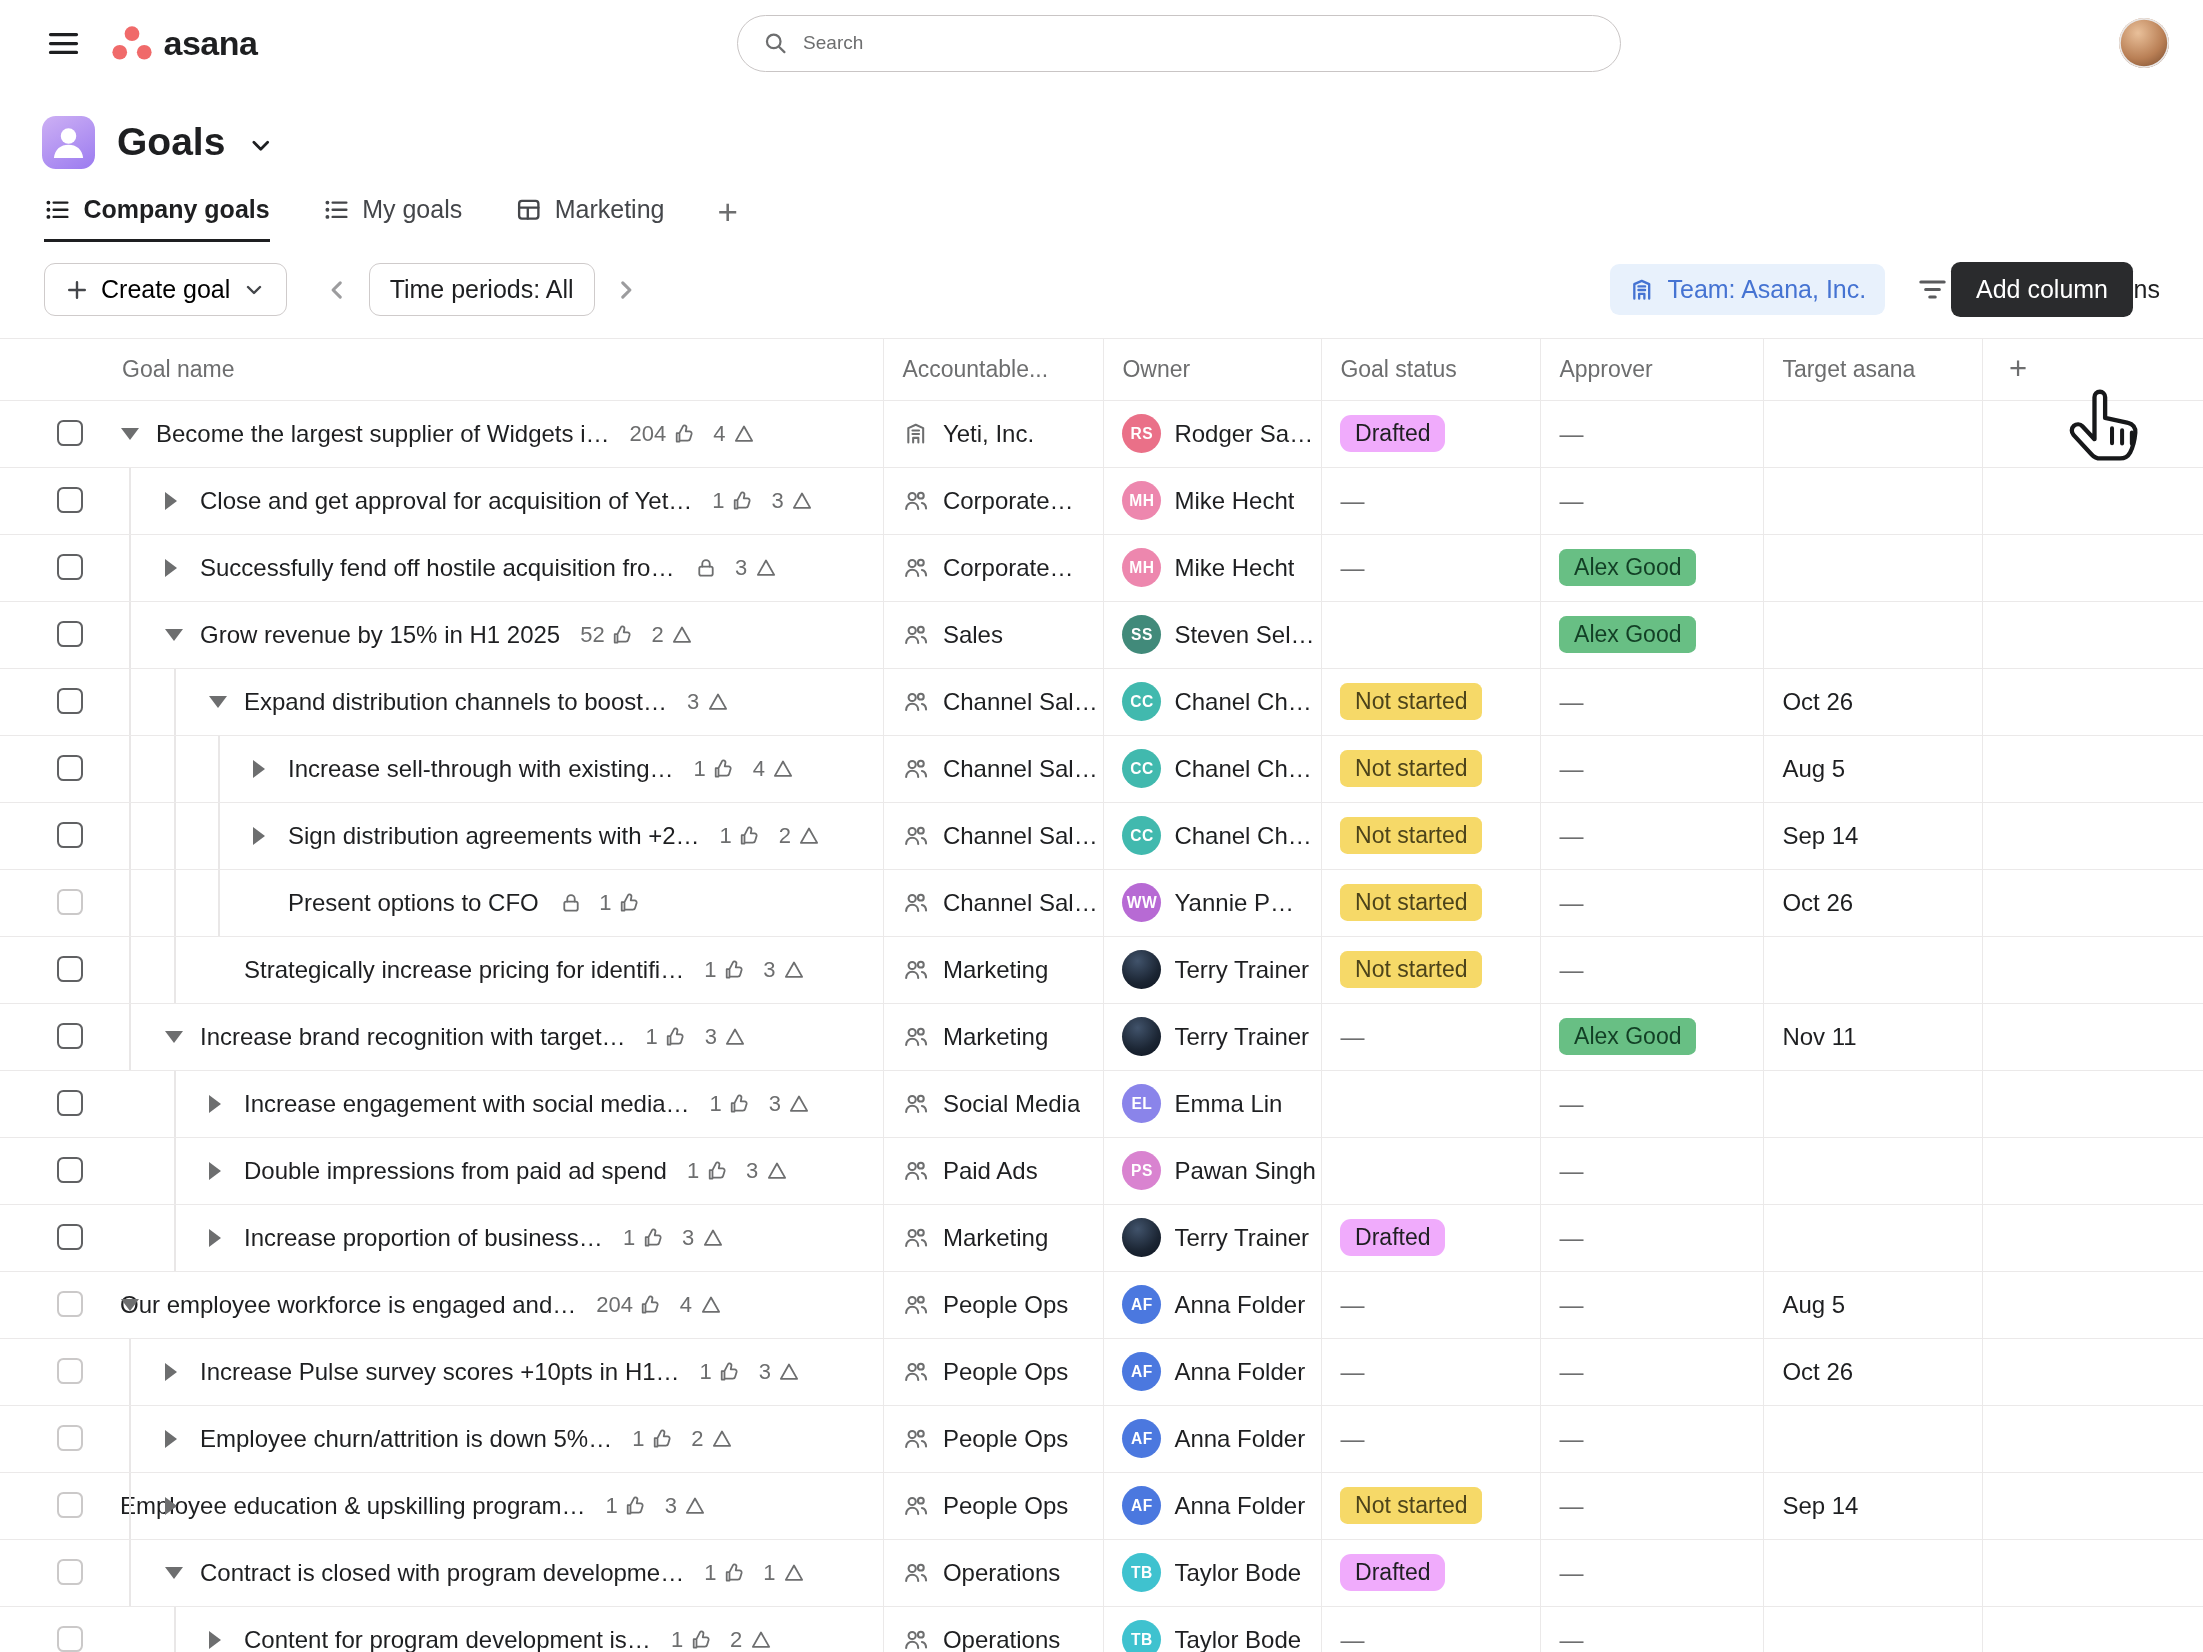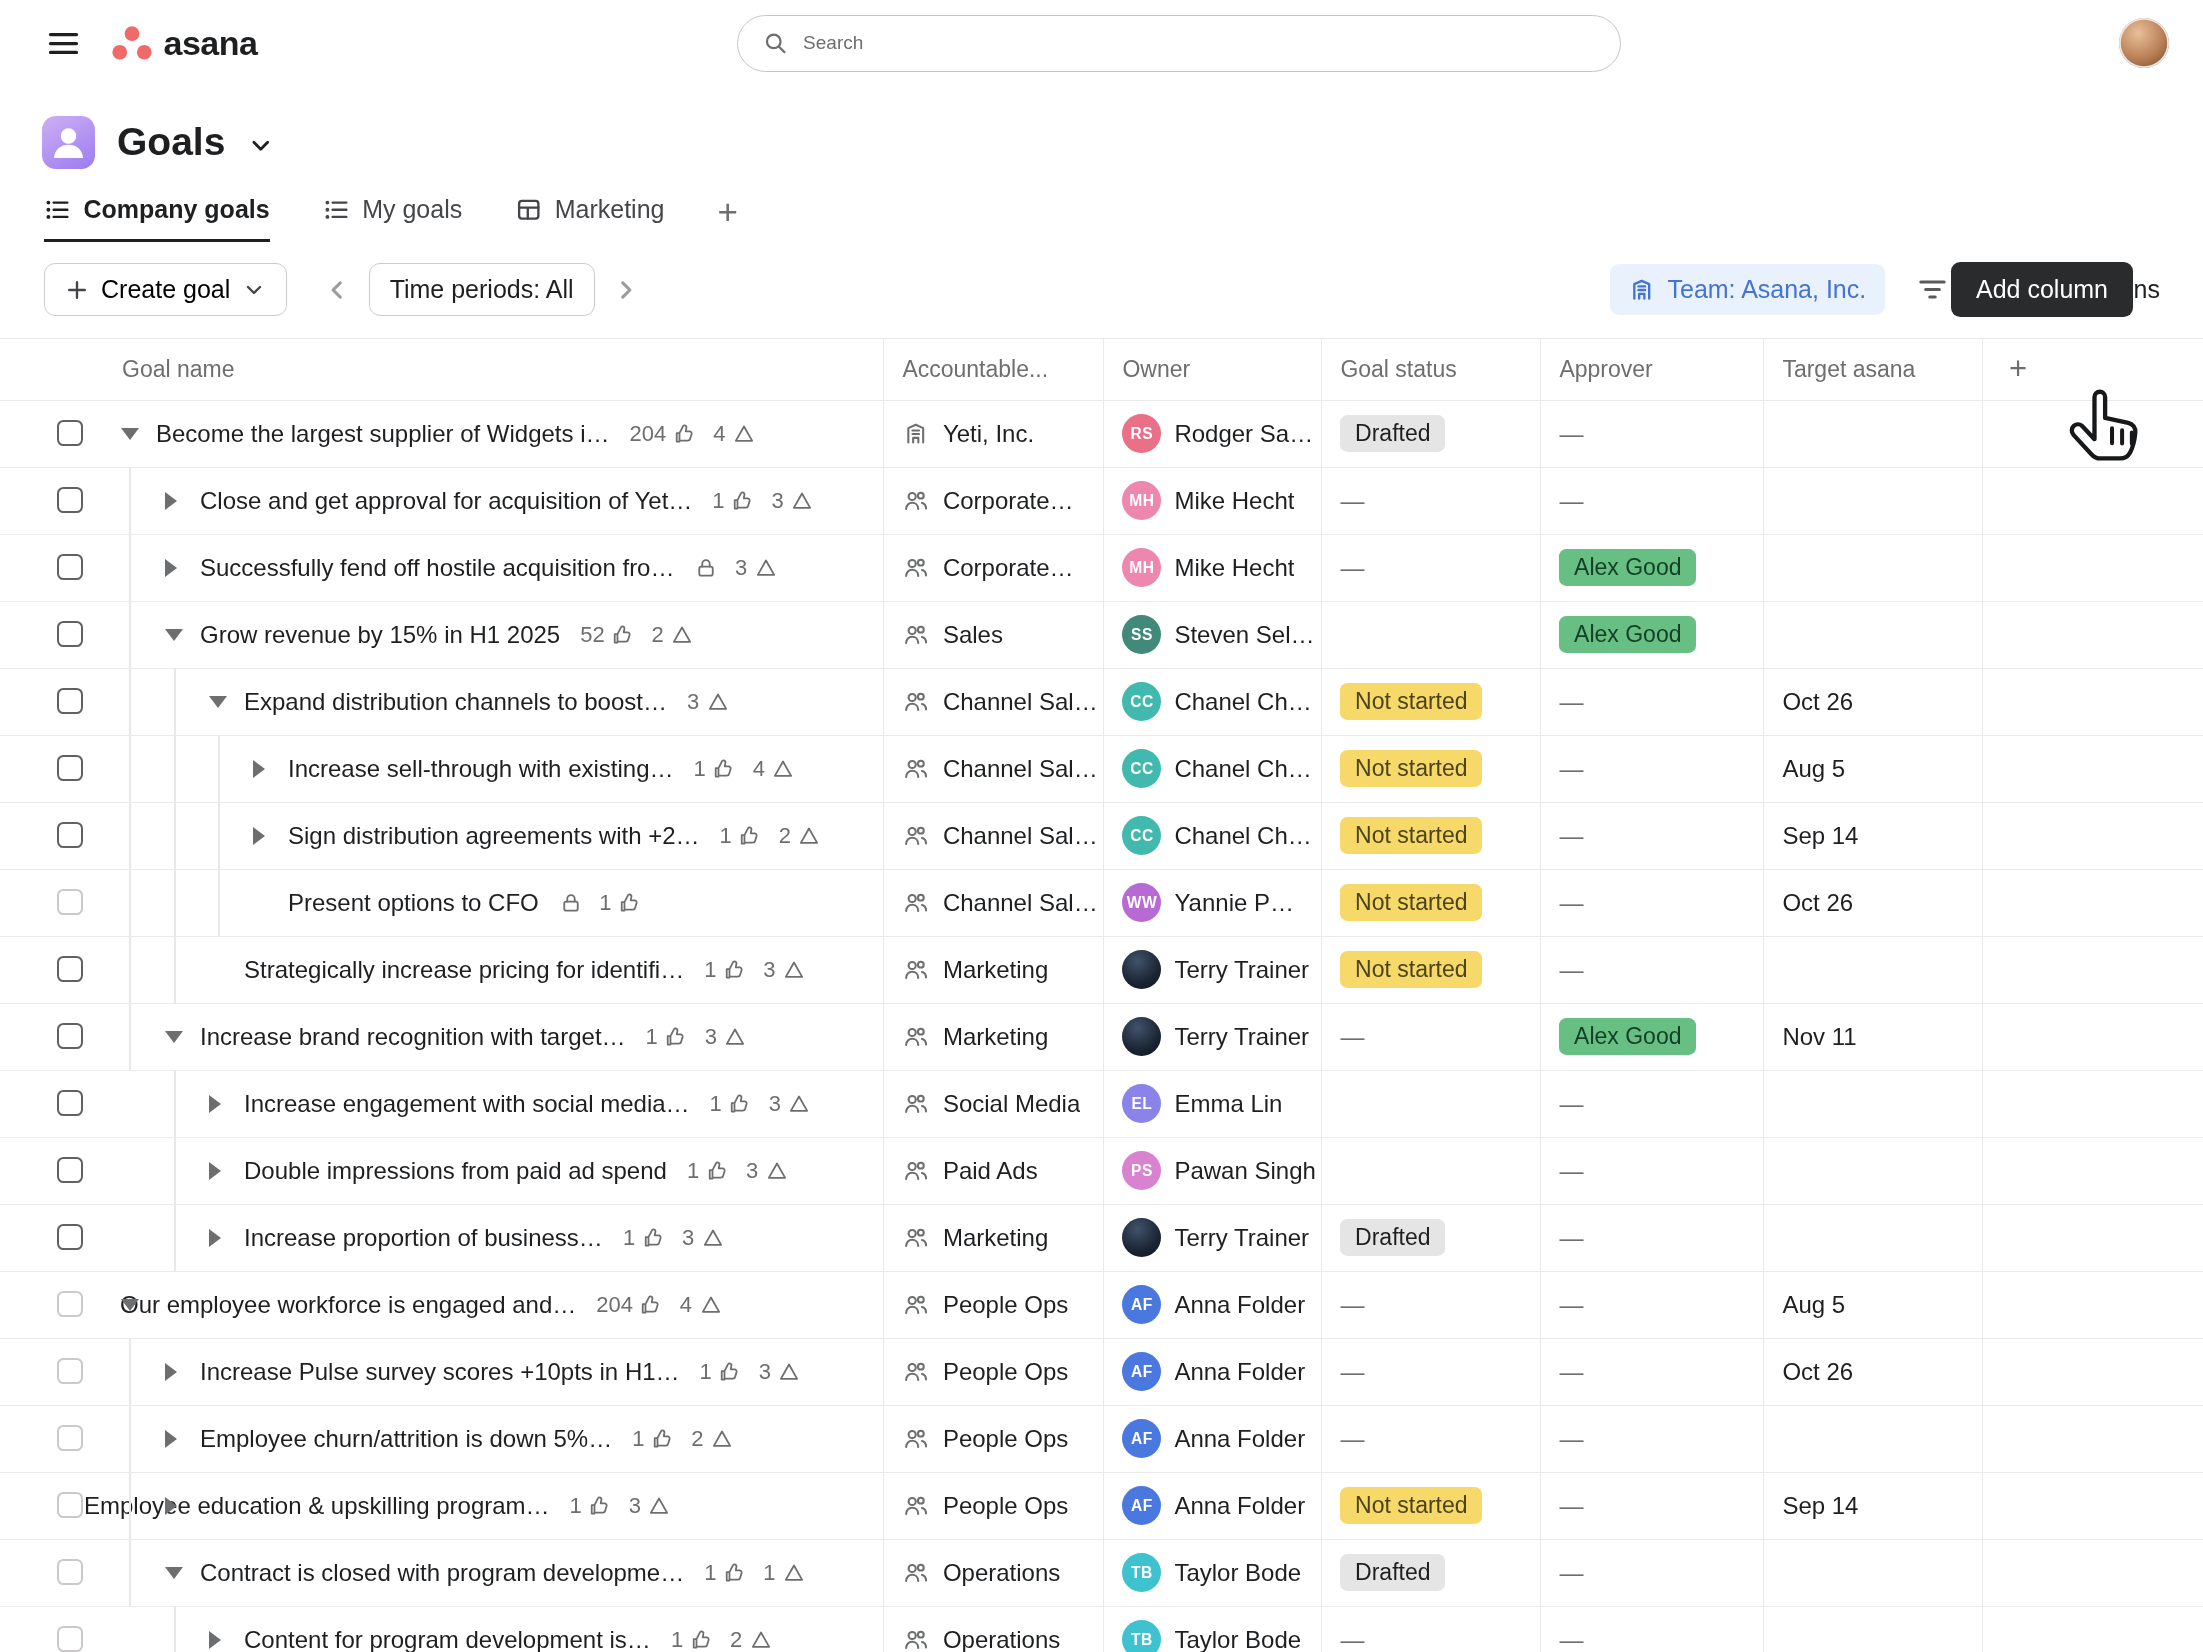--- a/index.html
+++ b/index.html
@@ -62,21 +62,21 @@
   .meta{margin-left:20px;display:inline-flex;gap:16.5px;align-items:center;flex-shrink:0;}
   .m{display:inline-flex;align-items:center;gap:6.4px;color:#6d6e6f;font-size:22px;}
   .m b{font-weight:400;}
   .mi{width:24px;height:24px;fill:none;stroke:#6d6e6f;stroke-width:1.5;stroke-linecap:round;stroke-linejoin:round;}
   .ci{width:27.5px;height:27.5px;fill:none;stroke:#6d6e6f;stroke-width:1.5;stroke-linecap:round;stroke-linejoin:round;margin-right:13px;flex-shrink:0;}
   .ctext{font-size:24px;overflow:hidden;text-overflow:ellipsis;}
   .avatar{width:39px;height:39px;border-radius:50%;color:#fff;font-size:15.6px;font-weight:700;display:flex;align-items:center;justify-content:center;margin-right:13px;letter-spacing:0.5px;flex-shrink:0;}
   .avatar.photo{background:radial-gradient(circle at 40% 28%,#41536b 0%,#1b2533 60%,#0d1420 100%);}
   .badge{height:37px;border-radius:7.3px;padding:0 14.7px;display:inline-flex;align-items:center;font-size:23px;font-weight:500;}
   .badge.yellow{background:#f6d968;color:#4c431a;}
-  .badge.gray{background:#e5e5e5;color:#1e1f21;}
+  .badge.gray{background:#f0abfc;color:#1e1f21;border-radius:11px;}
   .badge.green{background:#68bf84;color:#123f25;}
   .dash{color:#6d6e6f;font-size:24px;}
   
   .hand{position:absolute;left:2062px;top:384px;z-index:60;pointer-events:none;}
 </style>
 </head>
 <body>
 
 <div class="app">
 
@@ -1002,21 +1002,21 @@
           </div>
           <div class="cell">
             <span class="dash">—</span>
           </div>
           <div class="cell">
             <span class="ctext"></span>
           </div>
           <div class="cell"></div>
         </div>
         <div class="trow">
-          <div class="cell name-cell" style="padding-left:84px">
+          <div class="cell name-cell" style="padding-left:120px">
             <i class="guide" style="left:129px"></i>
             <span class="cb muted"></span>
             <i class="caret right" style="left:165px"></i>
             <span class="gname">Employee education &amp; upskilling program…</span>
             <span class="meta">
               <span class="m">
                 <b>1</b>
                 <span style="display:inline-flex">
                   <svg class="mi" viewBox="0 0 20 20">
                     <path d="M3.1 9.3h2.3v7H3.1zM5.4 15.5h7c.9 0 1.7-.6 1.9-1.5l1.2-4c.3-1.1-.5-2.2-1.7-2.2h-3.2l.6-3.1c.2-1-.6-1.9-1.6-1.9-.5 0-1 .3-1.2.7L5.4 9.3z"></path>

